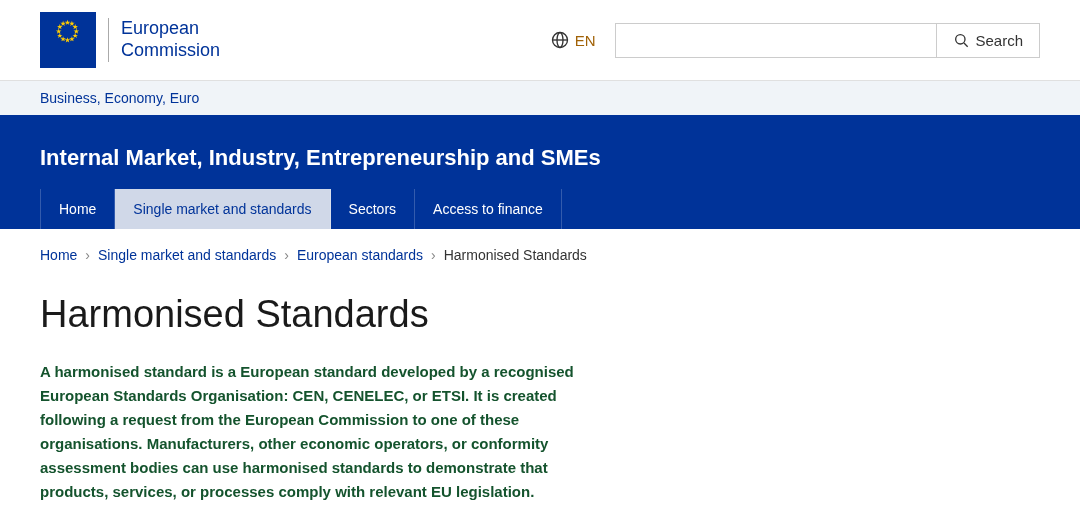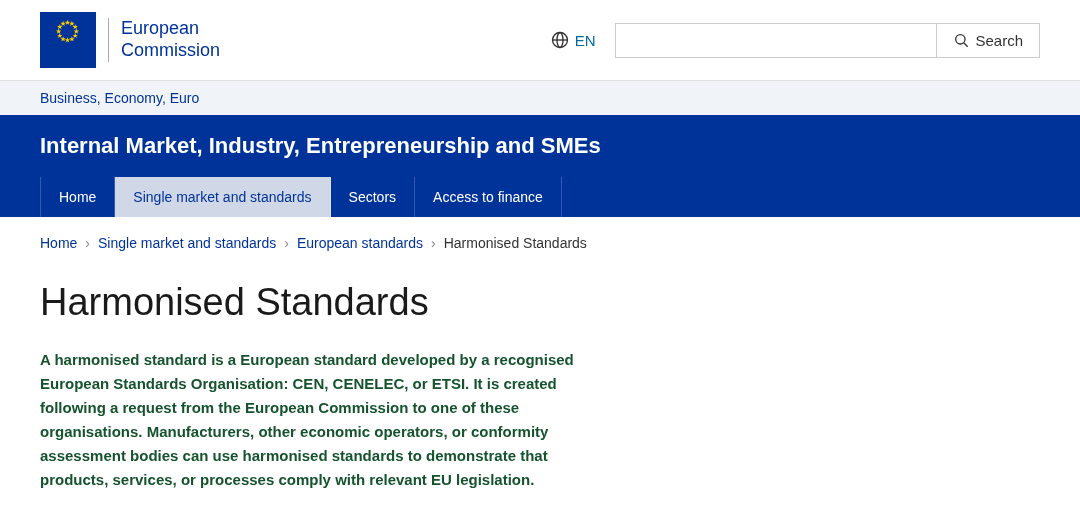--- a/index.html
+++ b/index.html
@@ -34,21 +34,21 @@
     }
     .header-right {
       display: flex;
       align-items: center;
       gap: 20px;
     }
     .lang-selector {
       display: flex;
       align-items: center;
       gap: 6px;
-      color: #0369a1;
+      color: #a16207;
       font-size: 15px;
       cursor: pointer;
     }
     .globe-icon {
       width: 18px;
       height: 18px;
     }
     .search-box {
       display: flex;
       align-items: center;
@@ -88,20 +88,21 @@
 
     
     .site-title-bar {
       background: #003399;
       padding: 18px 40px;
     }
     .site-title-bar h2 {
       color: #fff;
       font-size: 22px;
       font-weight: 600;
+      margin-top: 12px;
     }
 
     
     .main-nav {
       background: #003399;
       display: flex;
       align-items: stretch;
       padding: 0 40px;
     }
     .main-nav a {

